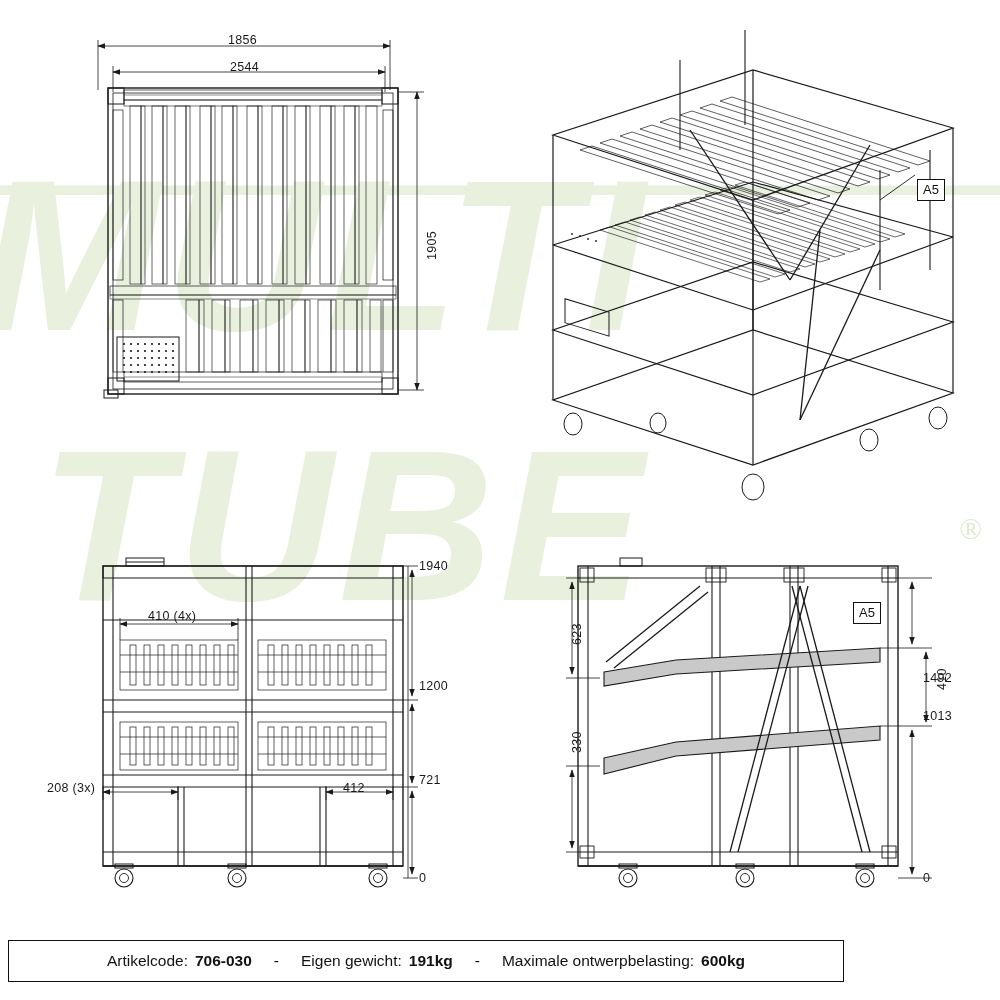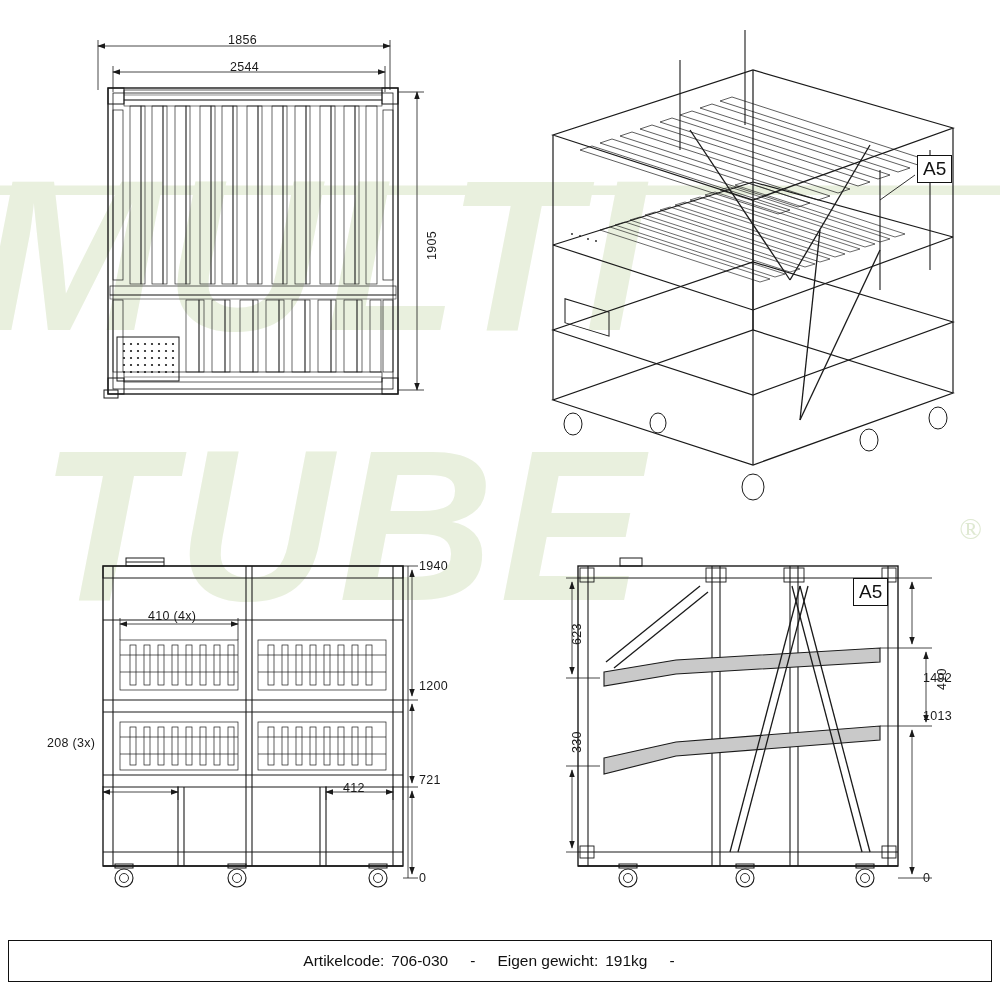--- a/index.html
+++ b/index.html
@@ -36,49 +36,50 @@
     letter-spacing: 0.3px;
   }
   .dimtext.vert {
     transform: rotate(-90deg);
     transform-origin: left top;
   }
   .balloon {
     position: absolute;
     border: 1.3px solid #111;
     background: #fff;
-    font-size: 19px;
+    font-size: 13px;
     line-height: 1;
     padding: 3px 5px 4px 5px;
     color: #111;
     font-family: "Liberation Sans", sans-serif;
+    margin-top: 24px;
   }
   
   #footer {
     position: absolute;
     left: 8px;
     top: 940px;
-    width: 984px;
+    width: 836px;
     height: 42px;
     border: 1.4px solid #111;
     box-sizing: border-box;
     background: #fff;
     display: flex;
     align-items: center;
     justify-content: center;
     gap: 0px;
   }
   #footer .seg {
     display: flex;
     align-items: baseline;
     font-size: 15.5px;
     color: #111;
   }
   #footer .lab { font-weight: normal; }
-  #footer .val { font-weight: normal; margin-left: 7px; }
+  #footer .val { font-weight: bold; margin-left: 7px; }
   #footer .sep {
     padding: 0 22px;
     font-size: 15.5px;
     color: #111;
   }
   .regmark {
     position: absolute;
     right: 18px;
     top: 512px;
     font-size: 30px;
@@ -515,21 +516,21 @@
 
 <div class="dimtext" style="left:228px; top:33px;">1856</div>
 <div class="dimtext" style="left:230px; top:60px;">2544</div>
 <div class="dimtext vert" style="left:425px; top:260px;">1905</div>
 
 <div class="dimtext" style="left:419px; top:559px;">1940</div>
 <div class="dimtext" style="left:419px; top:679px;">1200</div>
 <div class="dimtext" style="left:419px; top:753px;margin-top:20px;">721</div>
 <div class="dimtext" style="left:419px; top:871px;">0</div>
 <div class="dimtext" style="left:148px; top:609px;">410 (4x)</div>
-<div class="dimtext" style="left:47px; top:736px;text-align:right;">208 (3x)</div>
+<div class="dimtext" style="left:47px; top:781px;text-align:right;">208 (3x)</div>
 <div class="dimtext" style="left:343px; top:781px;">412</div>
 
 <div class="dimtext vert" style="left:570px; top:645px;">623</div>
 <div class="dimtext vert" style="left:570px; top:753px;">330</div>
 <div class="dimtext" style="left:923px; top:631px;margin-top:40px;">1492</div>
 <div class="dimtext vert" style="left:935px; top:690px;">410</div>
 <div class="dimtext" style="left:923px; top:709px;">1013</div>
 <div class="dimtext" style="left:923px; top:871px;">0</div>
 
 <div class="balloon" style="left:917px; top:155px;">A5</div>
@@ -539,13 +540,17 @@
   <div class="seg">
     <span class="lab">Artikelcode:</span>
     <span class="val">706-030</span>
   </div>
   <span class="sep">-</span>
   <div class="seg">
     <span class="lab">Eigen gewicht:</span>
     <span class="val">191kg</span>
   </div>
   <span class="sep">-</span>
+  <div class="seg">
+    <span class="lab">Maximale ontwerpbelasting:</span>
+    <span class="val">600kg</span>
+  </div>
 </div>
 
 </body></html>

